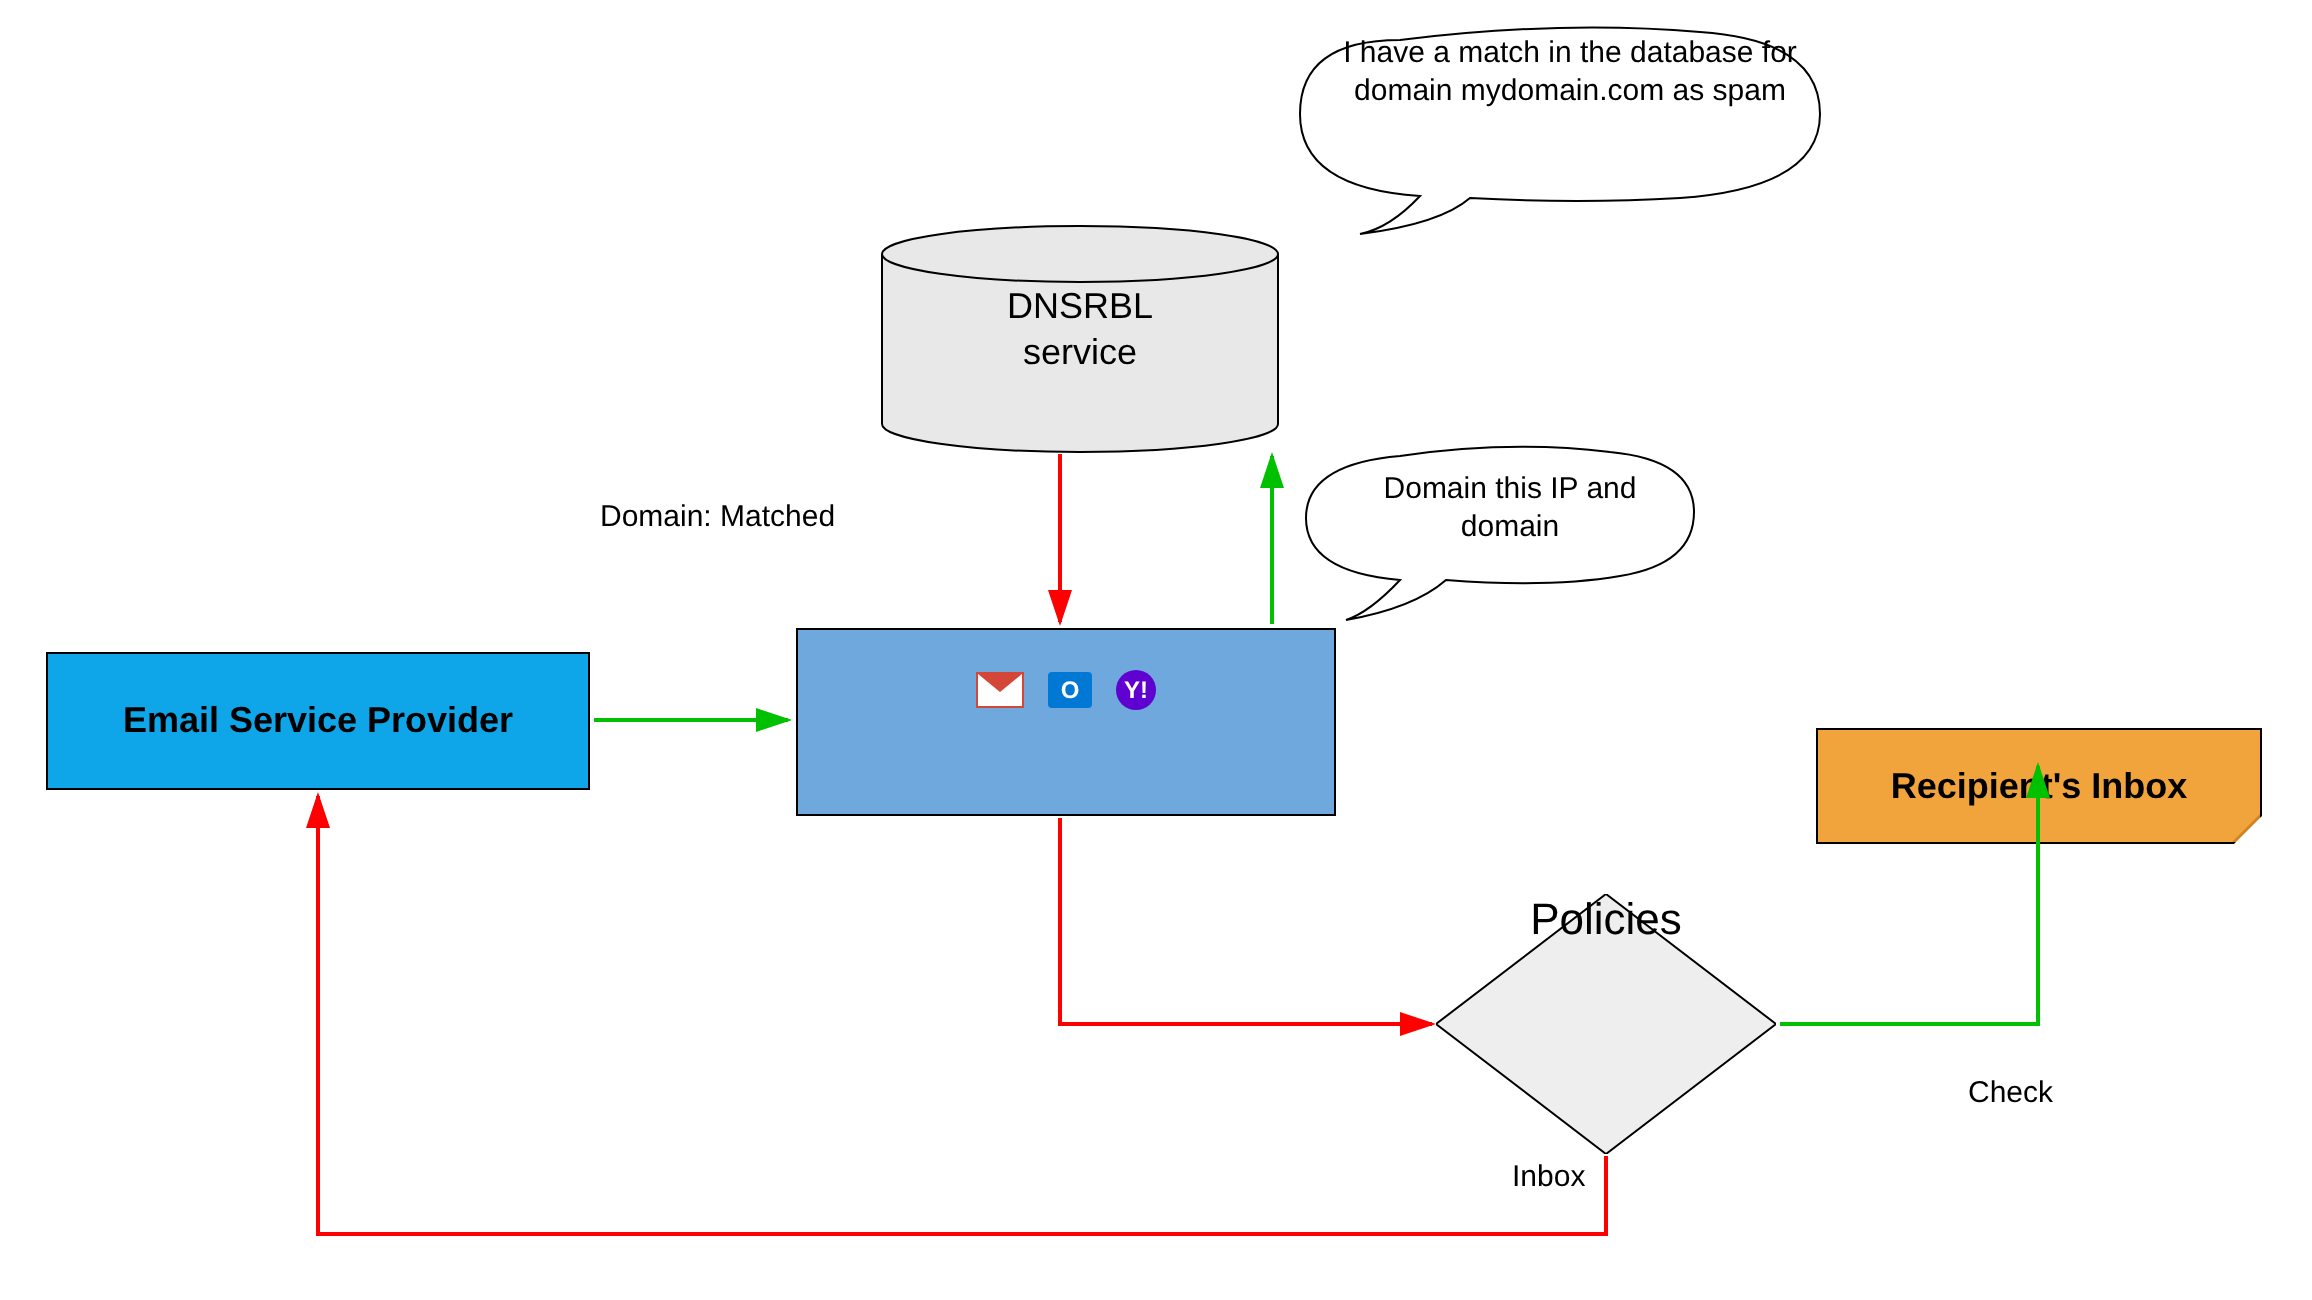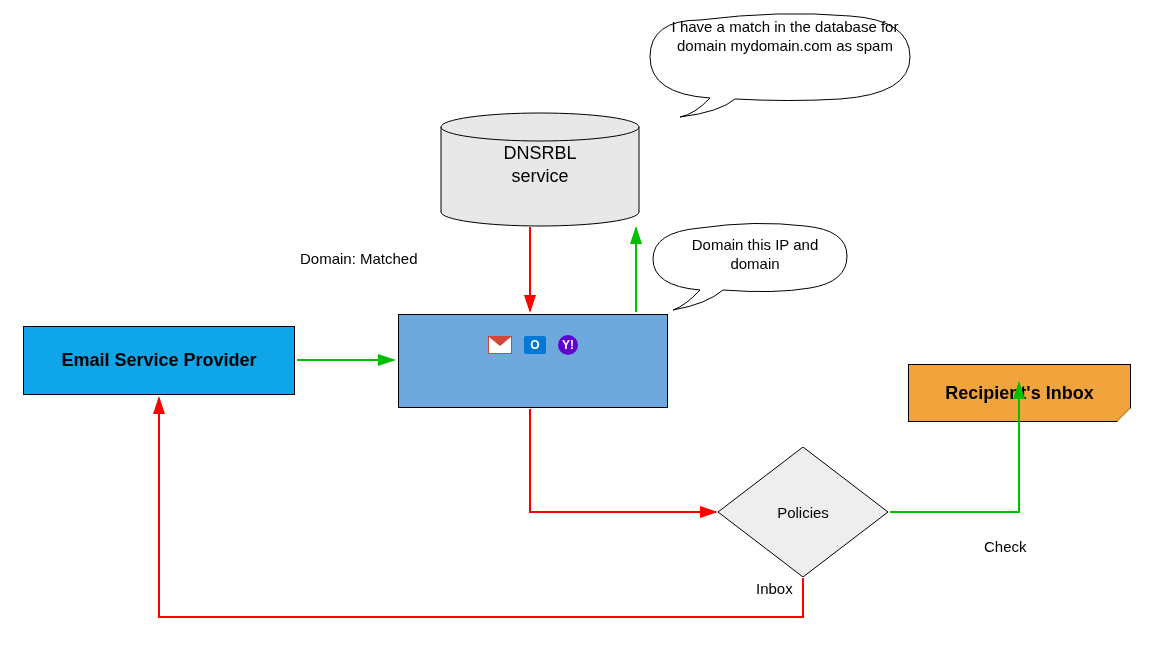--- a/index.html
+++ b/index.html
@@ -108,22 +108,22 @@
   }
   .diamond {
     position: absolute;
     left: 718px; top: 447px;
     width: 170px; height: 130px;
   }
   .diamond svg { width: 100%; height: 100%; }
   .diamond .dlabel {
     position: absolute;
     top: 0; left: 0; right: 0; bottom: 0;
-    display: flex; align-items: center; justify-content: center;
-    font-size: 15px;
+    display: flex; justify-content: center;
+    font-size: 22px;
   }
   .cylinder {
     position: absolute;
     left: 440px; top: 112px;
     width: 200px; height: 115px;
   }
   .cylinder svg { width: 100%; height: 100%; position: absolute; top:0; left:0; }
   .cylinder .clabel {
     position: absolute;
     top: 30px; left: 0; right: 0;

